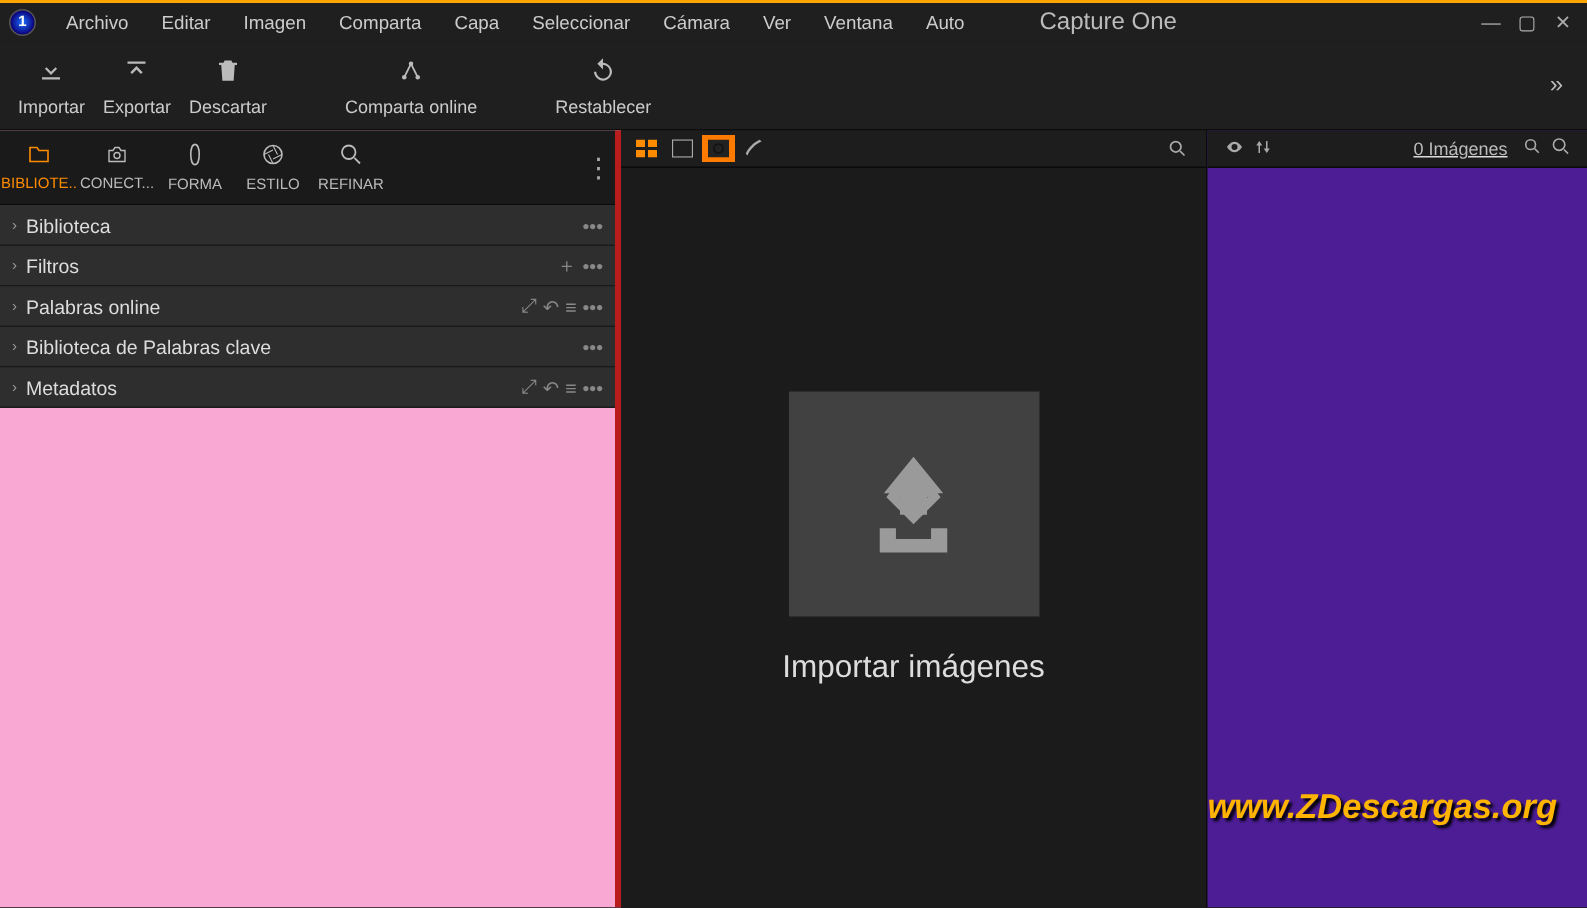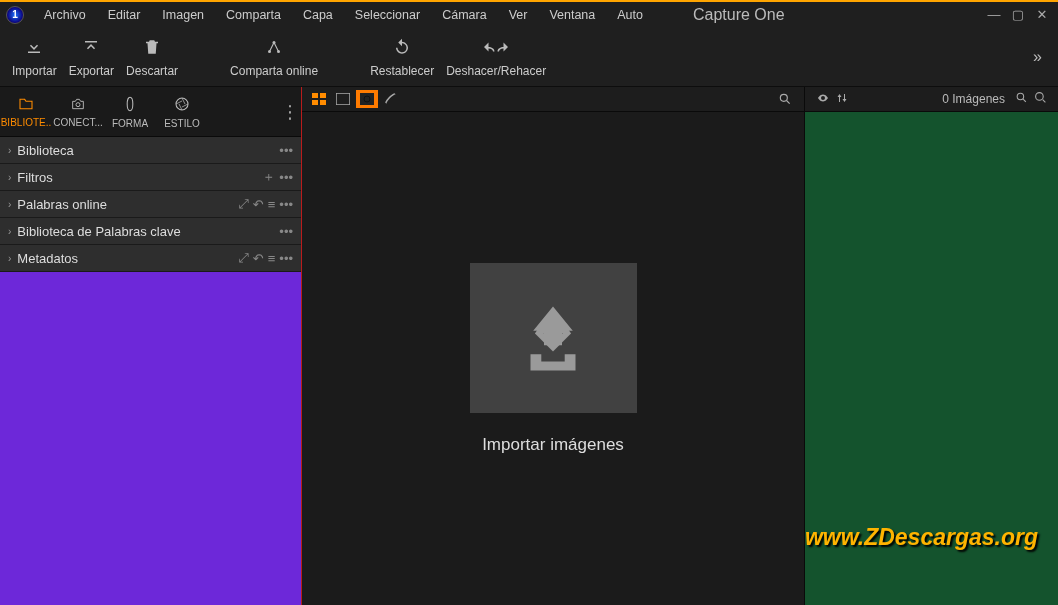--- a/index.html
+++ b/index.html
@@ -36,42 +36,42 @@
   .tbtn {
     display:flex; flex-direction:column; align-items:center; justify-content:center;
     min-width:50px; padding: 2px 6px; color:#ccc; font-size:12px; gap:6px;
     cursor:pointer;
   }
   .tbtn-wide{min-width:90px;text-align:right;}
   .tbtn .ic { height:22px; display:flex; align-items:center; justify-content:center;}
   .tbtn .ic svg { fill:#bbb; }
   .toolbar-spacer{flex:1;}
   .main { display:flex; height:518px; }
-  .sidebar { width:302px; background:#6d28d9; border-right:1px solid #b91c1c; display:flex; flex-direction:column;}
+  .sidebar { width:414px; background:#f9a8d4; border-right:4px solid #b91c1c; display:flex; flex-direction:column;}
   .tooltabs { height:50px; background:#1a1a1a; display:flex; align-items:center; border-bottom:1px solid #0a0a0a;}
   .ttab { flex:0 0 auto; width:52px; display:flex; flex-direction:column; align-items:center; justify-content:center; gap:3px; color:#bbb; font-size:10px; height:50px; cursor:pointer;}
   .ttab.active{ color:#ff8c00; }
   .ttab.active svg{fill:#ff8c00;}
   .ttab svg{fill:#bbb;}
   .tooltabs .kebab{ margin-left:auto; width:22px; color:#aaa; font-size:18px; display:flex;align-items:center;justify-content:center;cursor:pointer;}
   .panel-list{ background:#252525;}
   .panel { height:27px; background:#2e2e2e; border-bottom:1px solid #1a1a1a; display:flex; align-items:center; padding:0 8px; font-size:13px; color:#ddd;}
   .panel .chevron{ color:#999; font-size:10px; margin-right:6px;}
   .panel .pspacer{flex:1;}
   .panel .pact{ color:#888; font-size:13px; margin-left:4px; cursor:pointer;}
   .viewer{ flex:1; background:#1b1b1b; display:flex; flex-direction:column; border-right:1px solid #0a0a0a;}
   .viewer-toolbar{ height:25px; background:#1d1d1d; border-bottom:1px solid #0a0a0a; display:flex; align-items:center; padding:0 6px;}
   .vt-btn{ width:22px; height:18px; display:flex; align-items:center; justify-content:center; margin-right:2px; cursor:pointer;}
   .vt-btn.active{ background:#ff7b00; }
   .vt-btn svg{fill:#aaa;}
   .vt-btn.g svg{fill:#ff8c00;}
   .viewer-area{ flex:1; display:flex; flex-direction:column; align-items:center; justify-content:center; gap:22px;}
   .dropbox{ width:167px; height:150px; background:#414141; display:flex; align-items:center; justify-content:center;}
-  .import-label{ color:#ddd; font-size:17px;text-align:center;}
-  .rightbar{ width:253px; background:#14532d; display:flex; flex-direction:column;}
+  .import-label{ color:#ddd; font-size:21px;text-align:center;}
+  .rightbar{ width:253px; background:#4c1d95; display:flex; flex-direction:column;text-decoration:underline;}
   .right-toolbar{height:25px; background:#1d1d1d; border-bottom:1px solid #0a0a0a; display:flex; align-items:center; padding:0 8px; color:#bbb; font-size:12px;}
   .rt-spacer{flex:1;}
   .rt-ic{margin:0 3px;cursor:pointer;}
   .watermark{ position:absolute; right:20px; bottom:54px; color:#ffb400; font-weight:bold; font-style:italic; font-size:23px; font-family: Arial Black, Arial, sans-serif; text-shadow: 2px 2px 2px #000;}
   .chev-more{ color:#bbb; font-size:16px; margin-left:auto; padding:0 10px;}
 </style>
 </head>
 <body>
 
 <div class="titlebar">
@@ -139,29 +139,20 @@
   </div>
   <div style="width:40px"></div>
   <div class="tbtn">
     <div class="ic">
         <svg width="18" height="18" viewBox="0 0 24 24">
           <path d="M12 5V1L7 6l5 5V7c3 0 6 2 6 6s-3 6-6 6-6-3-6-6H4c0 4 4 8 8 8s8-4 8-8-4-8-8-8z"></path>
         </svg>
       </div>
     <span>Restablecer</span>
   </div>
-  <div class="tbtn tbtn-wide">
-    <div class="ic">
-        <svg width="32" height="18" viewBox="0 0 40 24">
-          <path d="M10 6L4 12l6 6v-4c4 0 6 2 6 4h2c0-4-4-6-8-6V6z"></path>
-          <path d="M30 6l6 6-6 6v-4c-4 0-6 2-6 4h-2c0-4 4-6 8-6V6z"></path>
-        </svg>
-      </div>
-    <span>Deshacer/Rehacer</span>
-  </div>
   <div class="toolbar-spacer"></div>
   <div class="chev-more">»</div>
 </div>
 
 <div class="main">
   <div class="sidebar">
     <div class="tooltabs">
       <div class="ttab active">
         <span><svg width="20" height="16" viewBox="0 0 24 24">
               <path d="M3 5h7l2 3h9v11H3z" fill="none" stroke="#ff8c00" stroke-width="1.6"></path>
@@ -180,20 +171,27 @@
               <path d="M12 3c5 0 5 18 0 18S7 3 12 3z" fill="none" stroke="#bbb" stroke-width="1.4"></path>
             </svg></span>
         <span>FORMA</span>
       </div>
       <div class="ttab">
         <span><svg width="18" height="18" viewBox="0 0 24 24">
               <circle cx="12" cy="12" r="8" fill="none" stroke="#bbb" stroke-width="1.4"></circle>
               <path d="M12 4l4 8M20 12l-8 4M12 20l-4-8M4 12l8-4" stroke="#bbb" stroke-width="1"></path>
             </svg></span>
         <span>ESTILO</span>
+      </div>
+      <div class="ttab">
+        <span><svg width="18" height="18" viewBox="0 0 24 24">
+              <circle cx="10" cy="10" r="6" fill="none" stroke="#bbb" stroke-width="1.6"></circle>
+              <path d="M15 15l5 5" stroke="#bbb" stroke-width="1.6"></path>
+            </svg></span>
+        <span>REFINAR</span>
       </div>
       <div class="kebab">⋮</div>
     </div>
 
     <div class="panel-list">
       <div class="panel">
         <span class="chevron">›</span>
         <span>Biblioteca</span>
         <span class="pspacer"></span>
         <span class="pact">•••</span>

